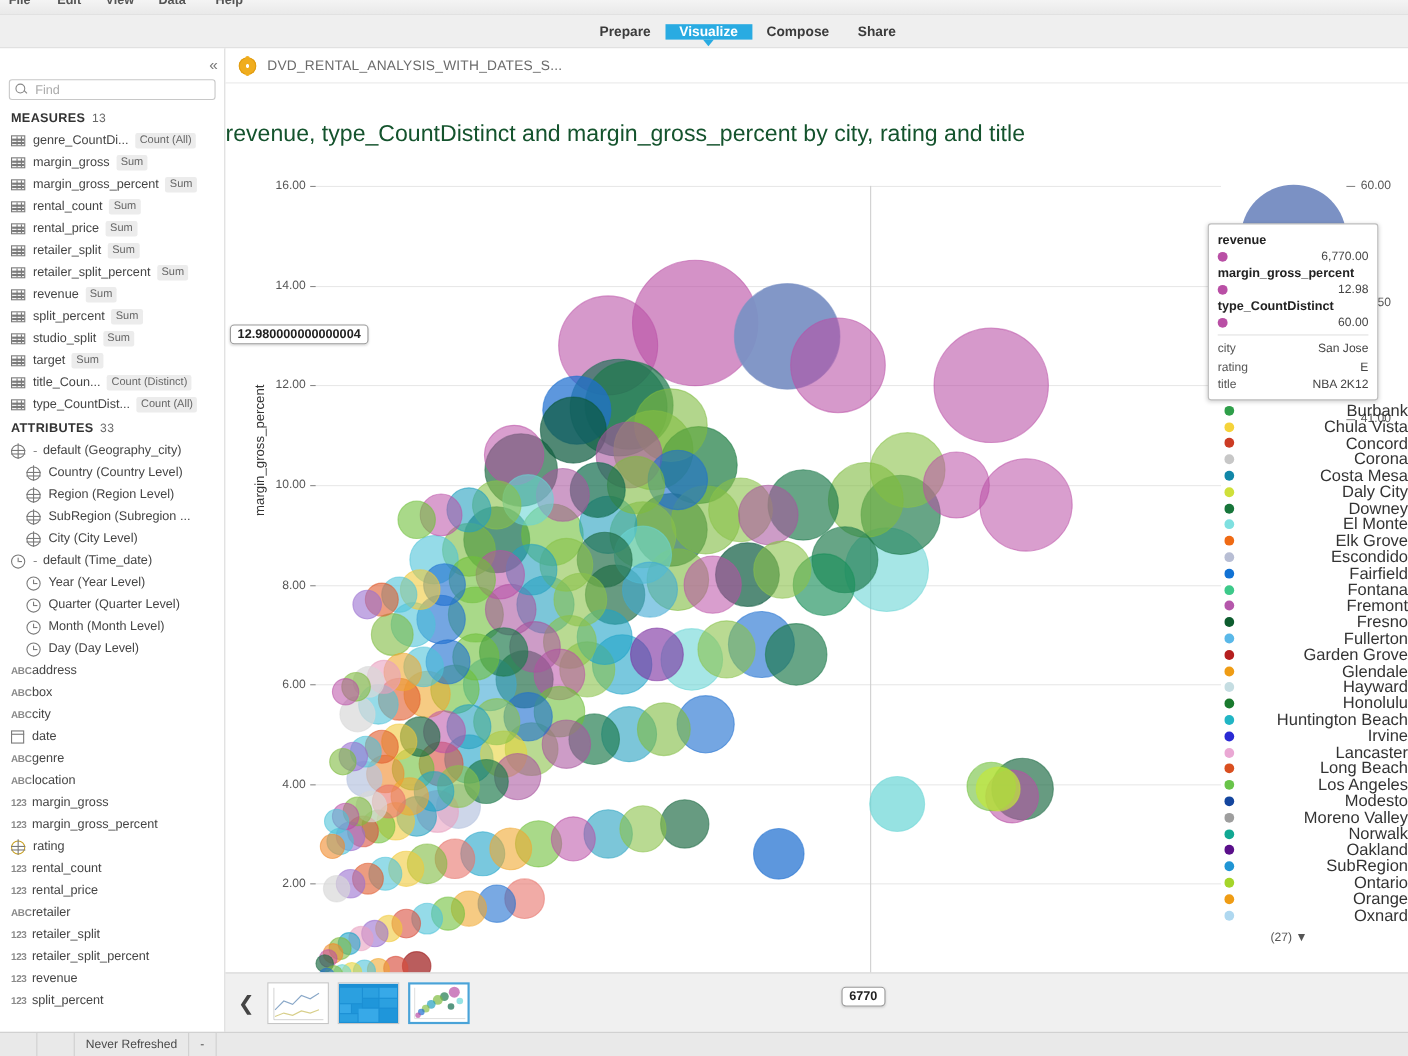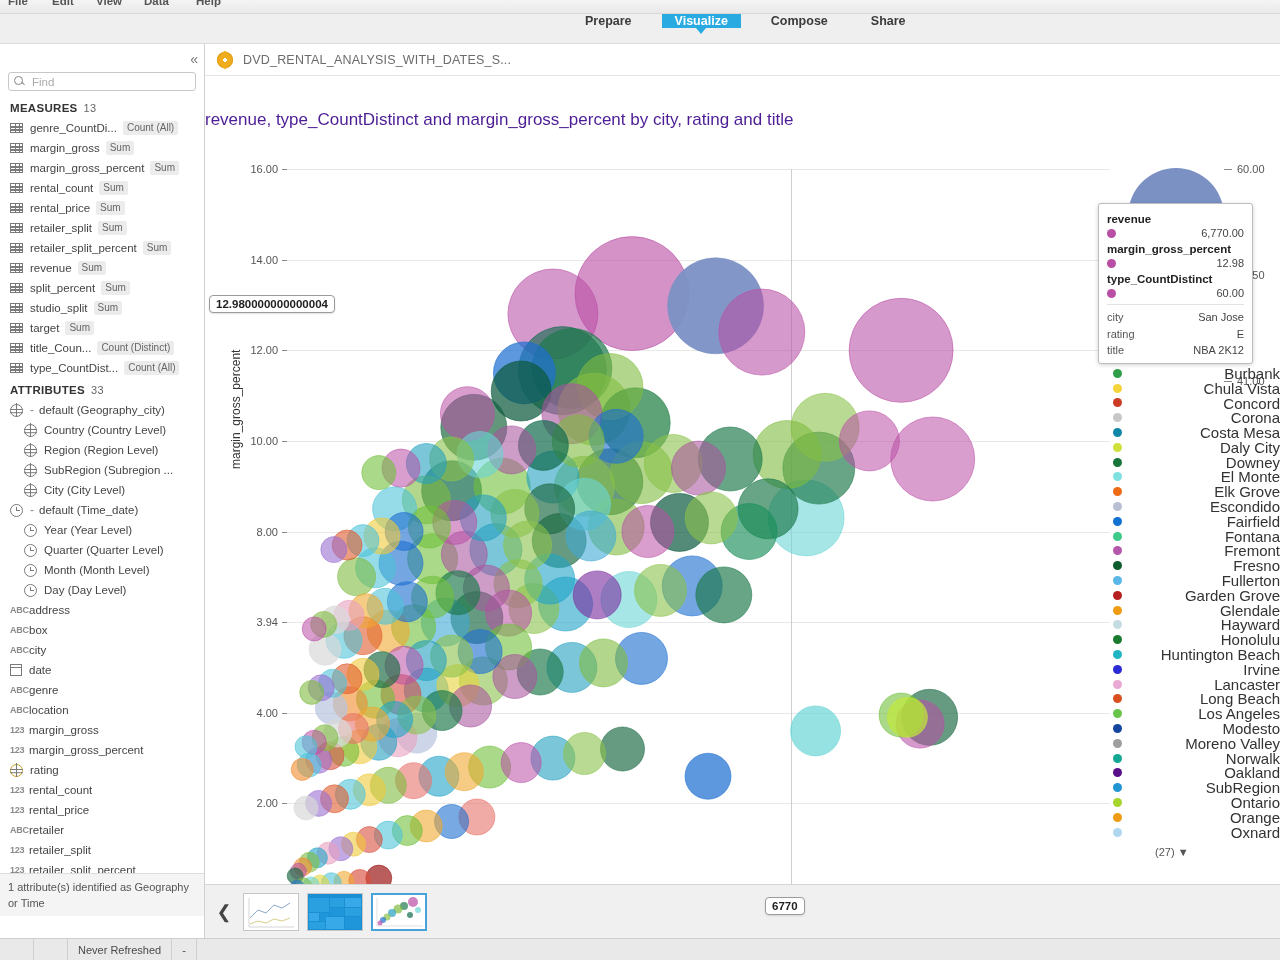--- a/index.html
+++ b/index.html
@@ -21,21 +21,21 @@
   }
   #menubar .mi {
     position:absolute; top:-5px; font-size:11.5px; color:#555; font-weight:bold;
   }
 
   
   #navbar {
     position:absolute; left:0; top:14px; width:1280px; height:30px;
     background:#efefef; border-bottom:1px solid #dcdcdc;
   }
-  #navtabs { position:absolute; left:572px; top:0; height:30px; display:flex; align-items:flex-start;gap:17px; }
+  #navtabs { position:absolute; left:532px; top:0; height:30px; display:flex; align-items:center; }
   .navtab {
     padding:0 13px; display:flex; align-items:center; justify-content:center;
     font-size:12.5px; font-weight:bold; color:#3b3b3b; cursor:pointer;
   }
   .navtab.active { background:#29ABE2; color:#ffffff; position:relative; }
   .navtab.active:after {
     content:""; position:absolute; bottom:-6px; left:50%; margin-left:-5px;
     border-left:5px solid transparent; border-right:5px solid transparent;
     border-top:6px solid #29ABE2;
   }
@@ -154,21 +154,21 @@
     content:""; position:absolute; left:6px; top:-1px; width:4px; height:18px;
     background:radial-gradient(circle at 50% 50%, transparent 0 28%, #f0ad1e 29%);
     border-radius:2px;
   }
   #doc-title { font-size:12.5px; color:#6b6b6b; letter-spacing:0.2px; }
 
   #chartwrap {
     position:absolute; left:205px; top:76px; width:1075px; height:808px; background:#fff;
   }
   #chart-title {
-    position:absolute; left:0; top:34px; font-size:17px; color:#4c1d95; font-weight:normal;
+    position:absolute; left:0; top:34px; font-size:21px; color:#14532d; font-weight:normal;
   }
 
   
   #plot {
     position:absolute; left:82px; top:93px; width:823px; height:725px;
   }
   .gridline { position:absolute; left:0; width:823px; height:1px; background:#e8e8e8; }
   #vline { position:absolute; left:504px; top:0; width:1px; height:725px; background:#cfcfcf; }
 
   .ytick {
@@ -517,23 +517,20 @@
       <div class="field">
         <span class="ic-123">123</span>
         <span class="fname">revenue</span>
       </div>
       <div class="field">
         <span class="ic-123">123</span>
         <span class="fname">split_percent</span>
       </div>
     </div>
 
-  <div id="panel-footer">
-    <span>1 attribute(s) identified as Geography or Time</span>
-  </div>
 </div>
 
 <div id="docheader">
   <span id="doc-icon"></span>
   <span id="doc-title">DVD_RENTAL_ANALYSIS_WITH_DATES_S...</span>
 </div>
 
 <div id="chartwrap">
   <div id="chart-title">revenue, type_CountDistinct and margin_gross_percent by city, rating and title</div>
 
@@ -726,21 +723,21 @@
           <circle cx="11.4" cy="702.3" r="8" fill="#b94fa5" fill-opacity="0.55" stroke="#b94fa5" stroke-opacity="0.55" stroke-width="1"></circle>
           <circle cx="8.2" cy="706.9" r="8" fill="#1f6b45" fill-opacity="0.68" stroke="#1f6b45" stroke-opacity="0.55" stroke-width="1"></circle>
           <circle cx="24.1" cy="715.9" r="8" fill="#6ad6d6" fill-opacity="0.6" stroke="#6ad6d6" stroke-opacity="0.55" stroke-width="1"></circle>
           <circle cx="16.5" cy="716.8" r="8" fill="#7fbb3f" fill-opacity="0.6" stroke="#7fbb3f" stroke-opacity="0.55" stroke-width="1"></circle>
           <circle cx="10.1" cy="718.2" r="7" fill="#1f6fd0" fill-opacity="0.6" stroke="#1f6fd0" stroke-opacity="0.55" stroke-width="1"></circle>
         </svg></div>
     <div id="yticks">
         <div class="ytick" style="top: 725px;">0.00</div>
         <div class="ytick" style="top: 634.375px;">2.00</div>
         <div class="ytick" style="top: 543.75px;">4.00</div>
-        <div class="ytick" style="top: 453.125px;">3.94</div>
+        <div class="ytick" style="top: 453.125px;">6.00</div>
         <div class="ytick" style="top: 362.5px;">8.00</div>
         <div class="ytick" style="top: 271.875px;">10.00</div>
         <div class="ytick" style="top: 181.25px;">12.00</div>
         <div class="ytick" style="top: 90.625px;">14.00</div>
         <div class="ytick" style="top: 0px;">16.00</div>
       </div>
     <div id="yaxis-title">margin_gross_percent</div>
     <div id="xaxis-line"></div>
     <div id="xticks">
         <div class="xtick" style="left: 0px;">0</div>

